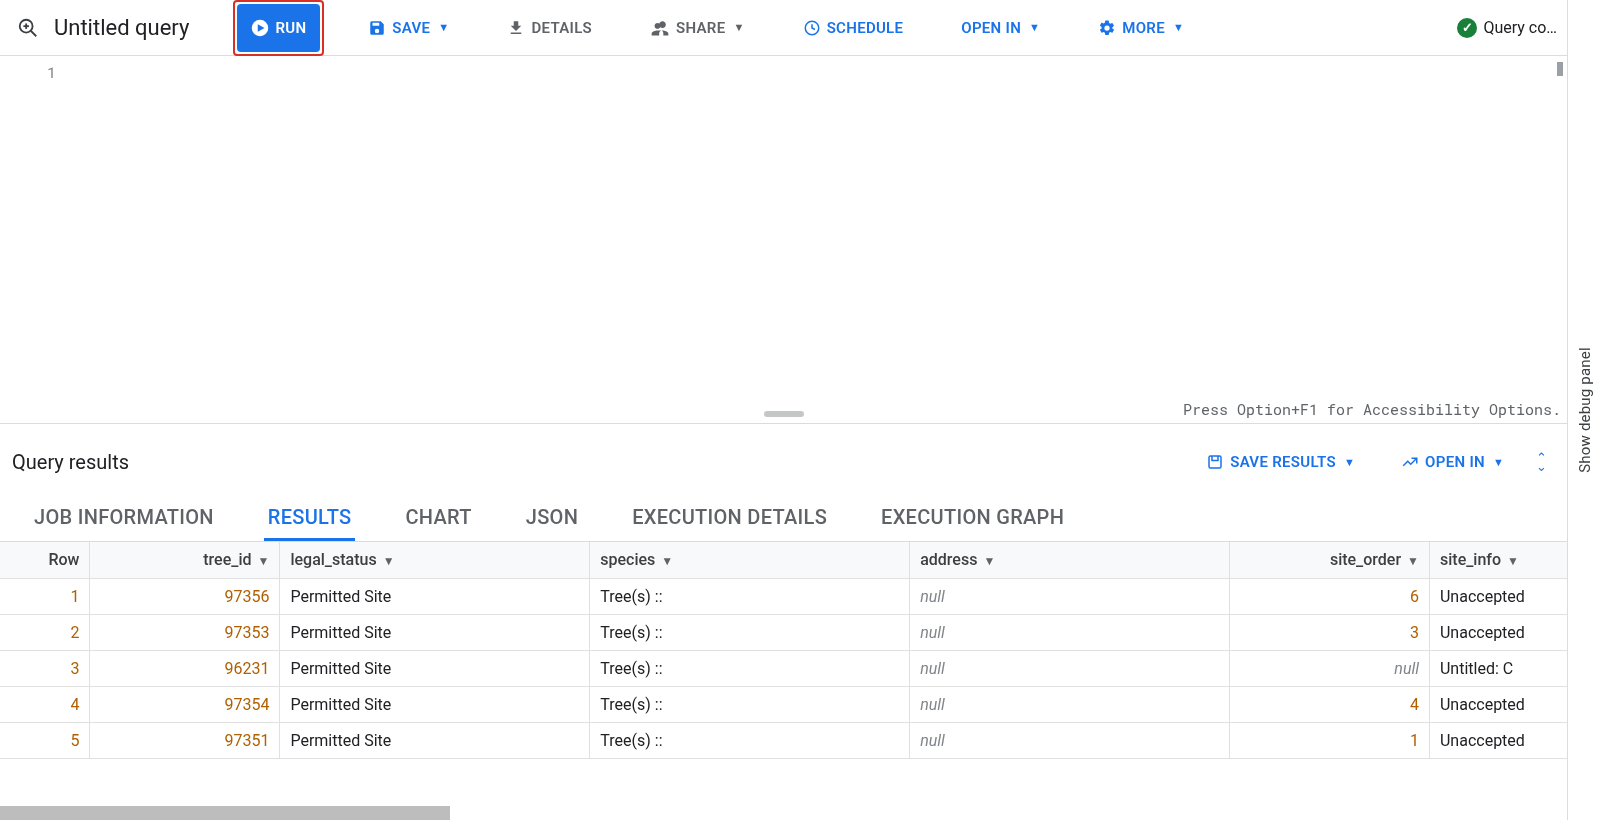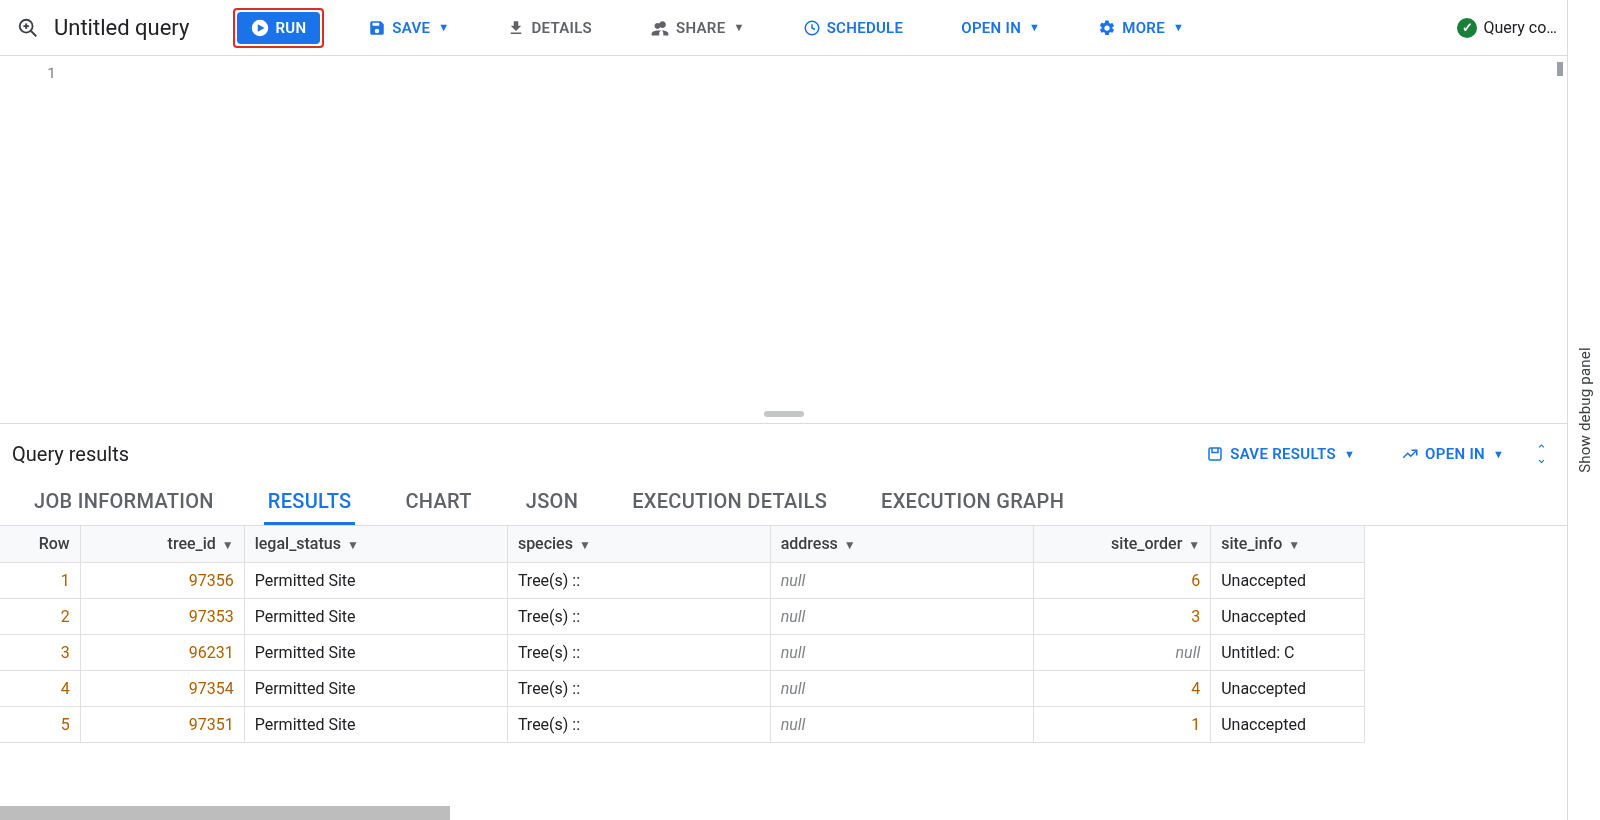--- a/index.html
+++ b/index.html
@@ -37,21 +37,21 @@
     font-size: 22px;
     font-weight: 400;
     color: #202124;
     margin-left: 6px;
     margin-right: 36px;
   }
   .btn {
     display: inline-flex;
     align-items: center;
     gap: 6px;
-    height: 32px;
+    height: 48px;
     padding: 0 14px;
     border-radius: 4px;
     font-weight: 600;
     font-size: 15px;
     cursor: pointer;
     letter-spacing: .3px;
     white-space: nowrap;
   }
   .btn-run {
     background: #1a73e8;
@@ -155,21 +155,21 @@
     border-bottom:3px solid #1a73e8;
     padding-bottom:9px;
   }
   
   .table-wrap {
     overflow:auto;
     flex:1;
   }
   table {
     border-collapse:collapse;
-    width: 1365px;
+    width: 1600px;
     font-size:16px;
   }
   th, td {
     border-bottom:1px solid #e0e0e0;
     border-right:1px solid #e0e0e0;
     padding: 8px 10px;
     text-align:left;
     height:36px;
     position:relative;
   }
@@ -292,20 +292,21 @@
       <span>Query co…</span>
     </span>
   </div>
 
   <div class="editor">
     <div class="gutter">
       <div>1</div>
     </div>
     <div class="mini-overview"></div>
     <div class="drag-handle"></div>
+    <div class="access-hint">Press Option+F1 for Accessibility Options.</div>
   </div>
 
   <div class="results-header">
     <span class="results-title">Query results</span>
     <span class="rh-spacer"></span>
     <span class="btn btn-ghost">
       <svg width="18" height="18" viewBox="0 0 24 24" fill="none" stroke="#1a73e8" stroke-width="2">
           <rect x="4" y="4" width="16" height="16" rx="2"></rect>
           <polyline points="8 4 8 10 16 10 16 4"></polyline>
         </svg>

